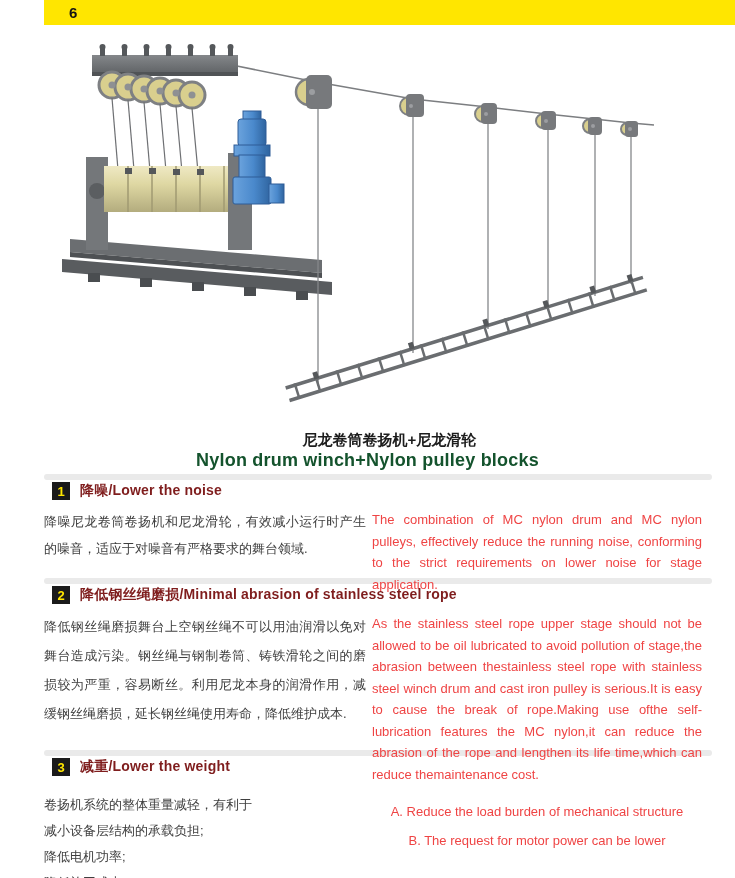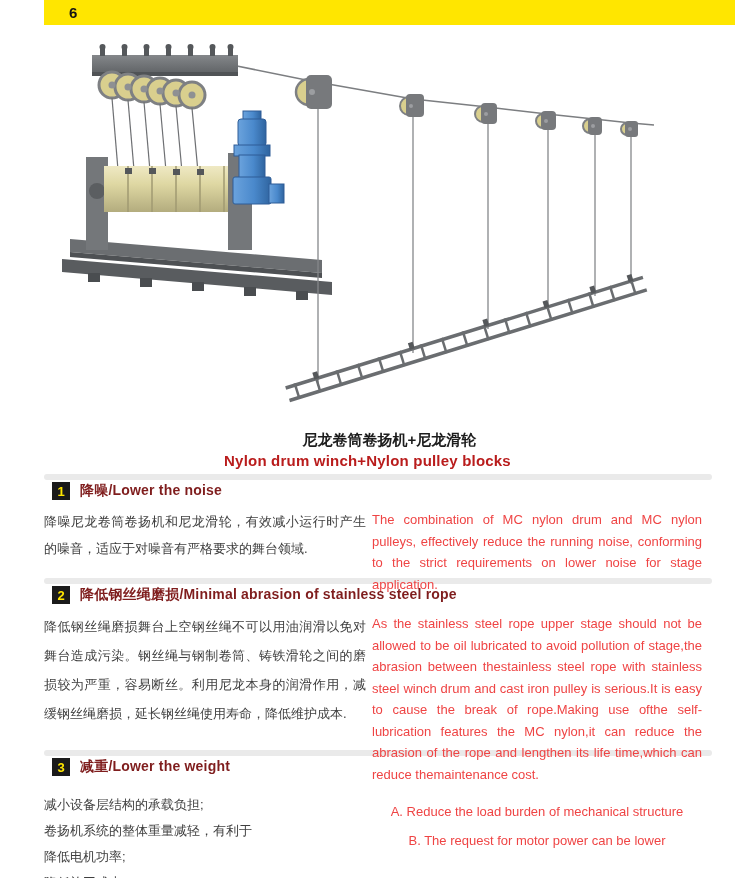--- a/index.html
+++ b/index.html
@@ -9,21 +9,21 @@
   
   .chapter-bar{position:absolute;left:44px;top:0;right:0;height:25px;background:#FFE600;
     display:flex;align-items:center;}
   .chapter-num{margin-left:25px;font-size:15px;font-weight:bold;color:#141414;}
   .chapter-title{margin-left:15px;font-size:15px;font-weight:bold;color:#141414;letter-spacing:.2px;}
 
   
   .figure-wrap{position:absolute;left:0;top:35px;width:735px;height:395px;}
   .figure-caption{position:absolute;left:0;top:430px;width:735px;text-align:center;}
   .cap-zh{font-size:15px;font-weight:bold;color:#1d1d1d;line-height:20px;padding-left:44px;}
-  .cap-en{font-size:15px;font-weight:bold;color:#b91c1c;line-height:21px;letter-spacing:.2px;}
+  .cap-en{font-size:18px;font-weight:bold;color:#14532d;line-height:21px;letter-spacing:.2px;}
 
   
   .divider{position:absolute;left:44px;width:668px;height:6px;background:#eaeaea;border-radius:3px;}
 
   
   .sec-head{position:absolute;left:52px;display:flex;align-items:center;gap:10px;}
   .badge{width:18px;height:18px;background:#1a1a1a;color:#FFE600;font-size:13px;font-weight:bold;
     display:flex;align-items:center;justify-content:center;}
   .sec-title{font-size:14px;font-weight:bold;color:#7f1d1d;letter-spacing:.2px;}
 
@@ -256,22 +256,22 @@
     <span class="sec-title">降低钢丝绳磨损/Minimal abrasion of stainless steel rope</span>
   </div>
   <div class="col-zh s2" style="top:612px;">降低钢丝绳磨损舞台上空钢丝绳不可以用油润滑以免对舞台造成污染。钢丝绳与钢制卷筒、铸铁滑轮之间的磨损较为严重，容易断丝。利用尼龙本身的润滑作用，减缓钢丝绳磨损，延长钢丝绳使用寿命，降低维护成本.</div>
   <div class="col-en" style="top:613px;">As the stainless steel rope upper stage should not be allowed to be oil lubricated to avoid pollution of stage,the abrasion between thestainless steel rope with stainless steel winch drum and cast iron pulley is serious.It is easy to cause the break of rope.Making use ofthe self-lubrication features the MC nylon,it can reduce the abrasion of the rope and lengthen its life time,which can reduce themaintenance cost.</div>
 
   <div class="sec-head" style="top:758px;">
     <span class="badge">3</span>
     <span class="sec-title">减重/Lower the weight</span>
   </div>
   <div class="col-zh" style="top:792px;text-align:left;">
+    <div class="zh-line">卷扬机系统的整体重量减轻，有利于</div>
     <div class="zh-line">减小设备层结构的承载负担;</div>
-    <div class="zh-line">卷扬机系统的整体重量减轻，有利于</div>
     <div class="zh-line">降低电机功率;</div>
     <div class="zh-line">降低施工成本.</div>
   </div>
   <div class="col-en" style="top:793px;">
     <div class="en-item">A. Reduce the load burden of mechanical structure</div>
     <div class="en-item">B. The request for motor power can be lower</div>
   </div>
 
 </div>
 

